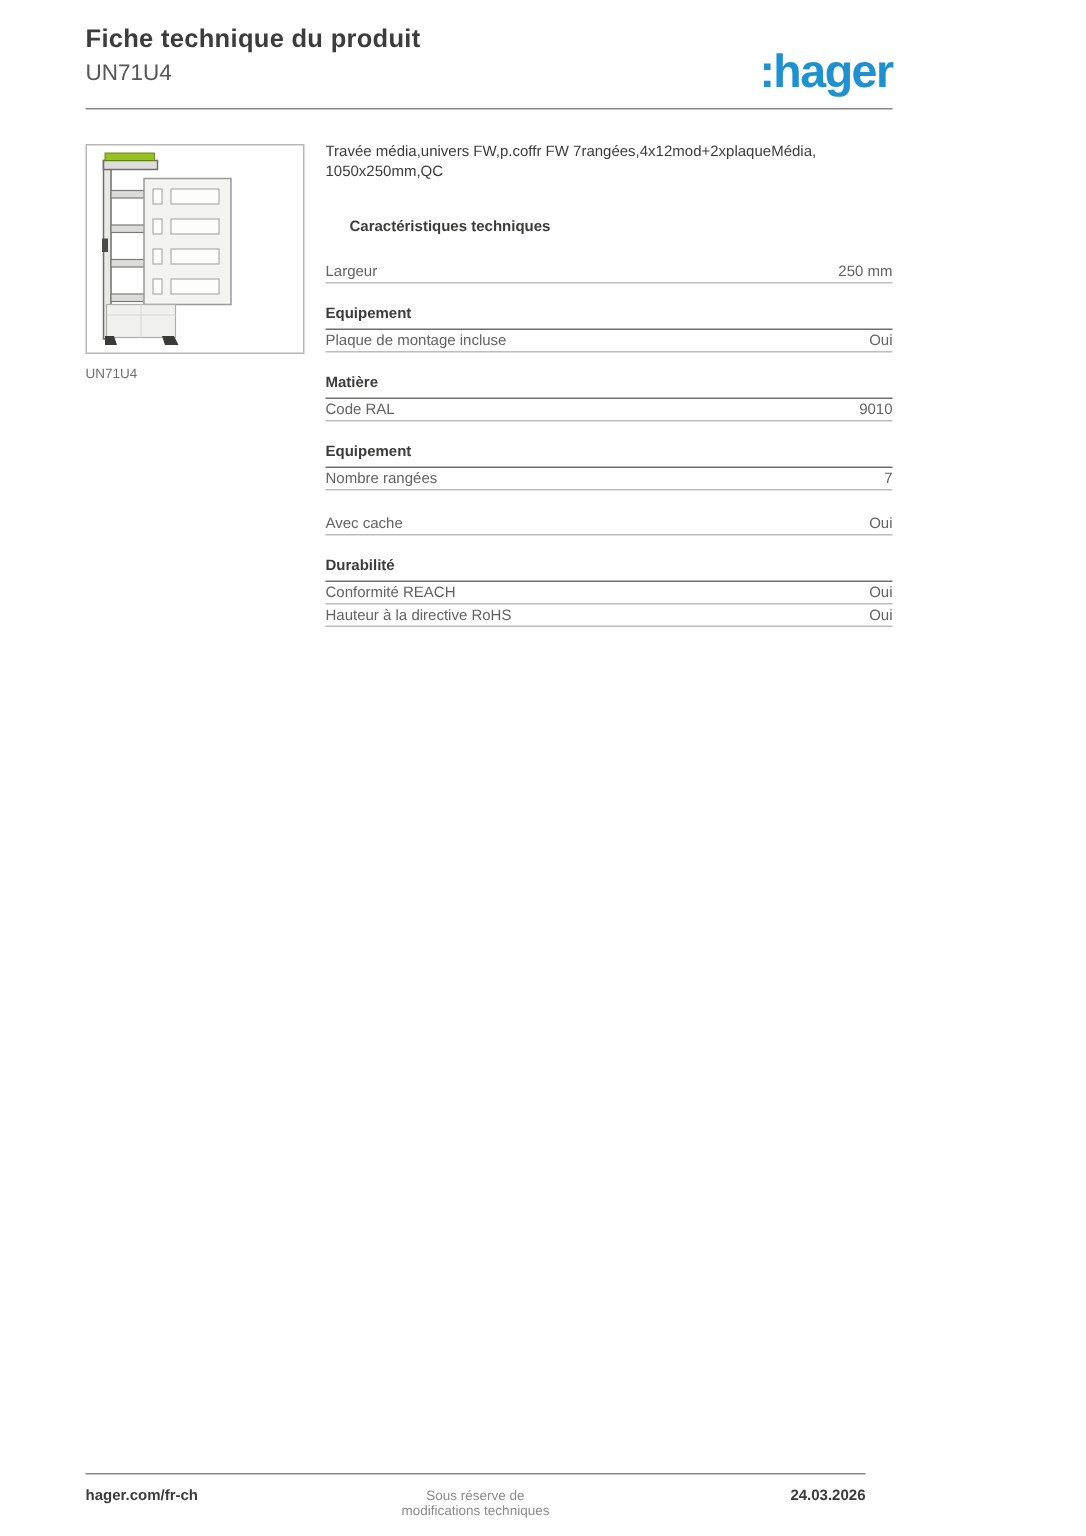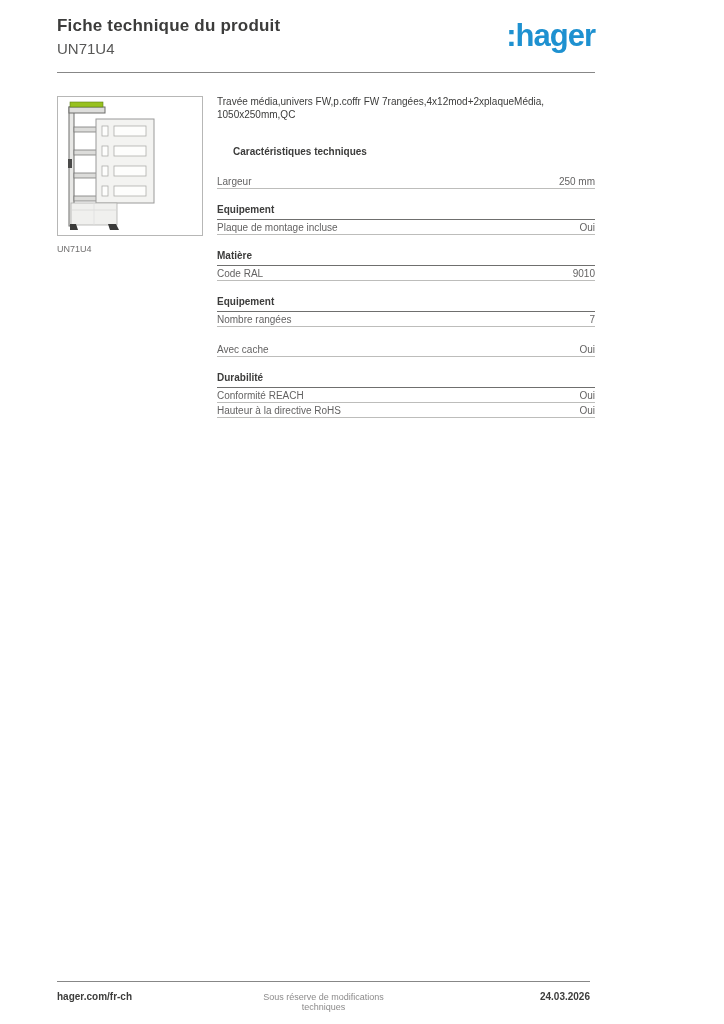--- a/index.html
+++ b/index.html
@@ -31,21 +31,21 @@
     font-size: 15px;
     color: #575756;
     margin-top: 4px;
   }
   .logo {
     color: #1e91d0;
     font-size: 31px;
     font-weight: bold;
     letter-spacing: -1px;
     line-height: 1;
-    margin-top: 4px;
+    margin-top: 16px;
   }
   .header-rule {
     position: absolute;
     top: 72px; left: 57px; right: 57px;
     border-top: 1px solid #878787;
   }
 
   
   .content {
     position: absolute;
@@ -96,21 +96,21 @@
     color: #646363;
     padding: 2px 0 2px;
     height: 15px;
     border-bottom: 1px solid #bdbdbb;
   }
   .spec-row .value { text-align: right; white-space: nowrap; }
 
   
   .footer {
     position: absolute;
-    left: 57px; right: 62px; bottom: 12px;
+    left: 57px; right: 75px; bottom: 12px;
     border-top: 1px solid #878787;
     padding-top: 9px;
     display: flex;
     justify-content: space-between;
     align-items: baseline;
   }
   .footer-site { font-size: 10px; font-weight: bold; color: #3c3c3b; width: 200px; }
   .footer-disclaimer { font-size: 9px; color: #8c8b8b; flex: 1; text-align: center; }
   .footer-date { font-size: 10px; font-weight: bold; color: #3c3c3b; width: 200px; text-align: right; }
 </style>

